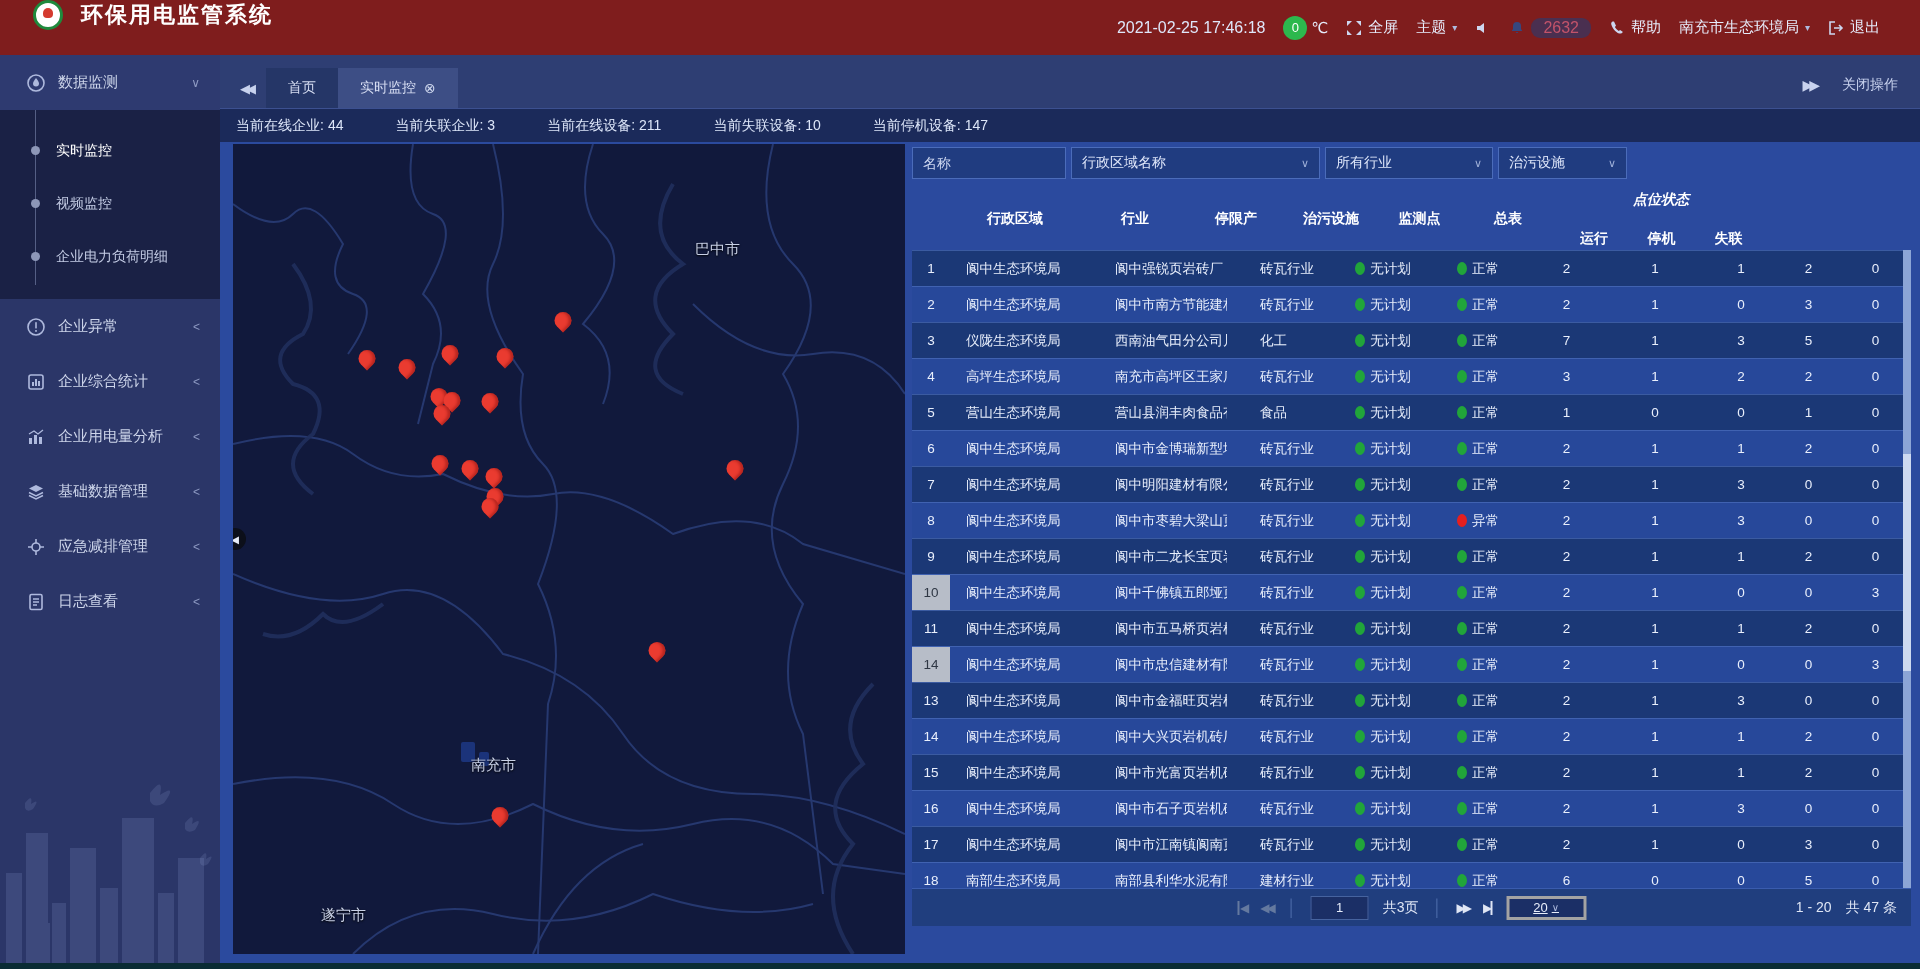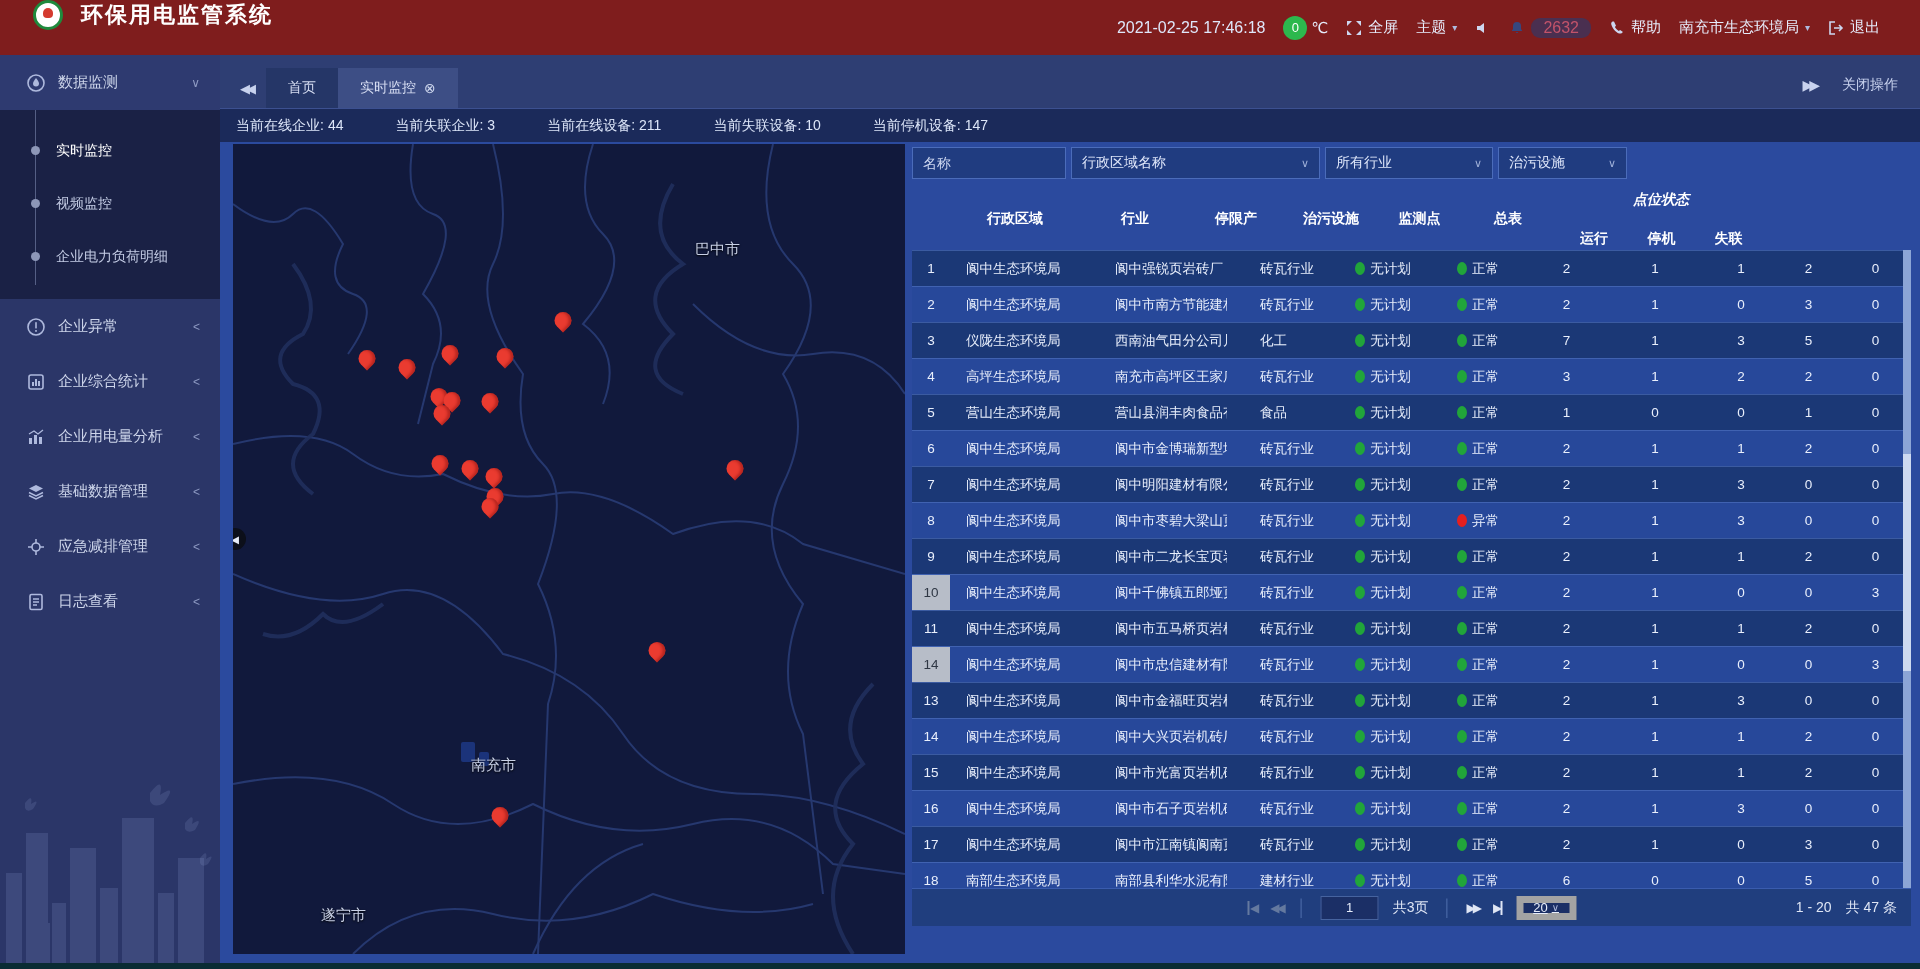--- a/index.html
+++ b/index.html
@@ -103,21 +103,21 @@
 
   
   .pager { height:38px; background:#203e7e; border-top:1px solid #3a5cae; display:flex; align-items:center; position:relative; flex:0 0 38px; color:#dfe6f5; font-size:14px; }
   .pg-center { position:absolute; left:50%; transform:translateX(-50%); display:flex; align-items:center; gap:14px; }
   .pg-btn { cursor:pointer; font-size:12px; letter-spacing:-3px; }
   .pg-btn.disabled { color:#64799f; }
   .pg-bar-l { border-left:2px solid currentColor; padding-left:1px; }
   .pg-bar-r { border-right:2px solid currentColor; padding-right:1px; }
   .pg-div { color:#4a69a8; font-size:16px; }
   .pg-input { width:58px; height:24px; background:#1b2f66; border:1px solid #46639f; color:#e8eefb; text-align:center; font-size:13px; outline:none; font-family:inherit; }
-  .pg-size { height:24px; background:#1b2f66; border:7px solid #a3a3a3; color:#e8eefb; display:flex; align-items:center; gap:4px; padding:0 10px; cursor:pointer; font-size:13px;text-decoration:underline; }
+  .pg-size { height:24px; background:#1b2f66; border:3px solid #a3a3a3; color:#e8eefb; display:flex; align-items:center; gap:4px; padding:0 24px; cursor:pointer; font-size:13px;text-decoration:underline; }
   .pg-right { margin-left:auto; padding-right:14px; display:flex; gap:14px; }
 
   .bottom-strip { height:6px; background:#0a2c34; flex:0 0 6px; }
 </style>
 </head>
 <body>
 
 <div class="app">
 
   <header class="hdr">

